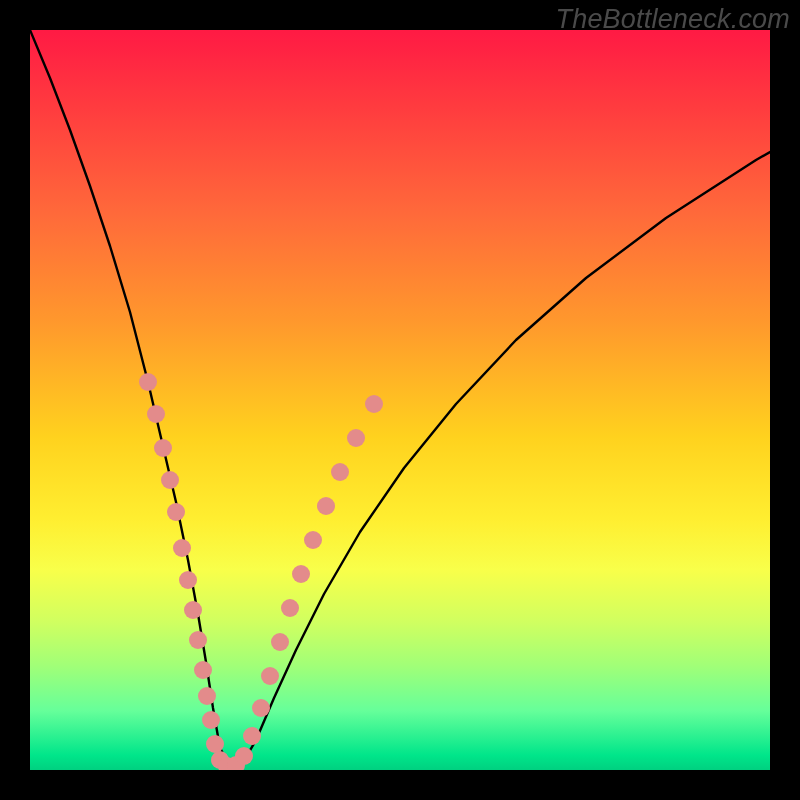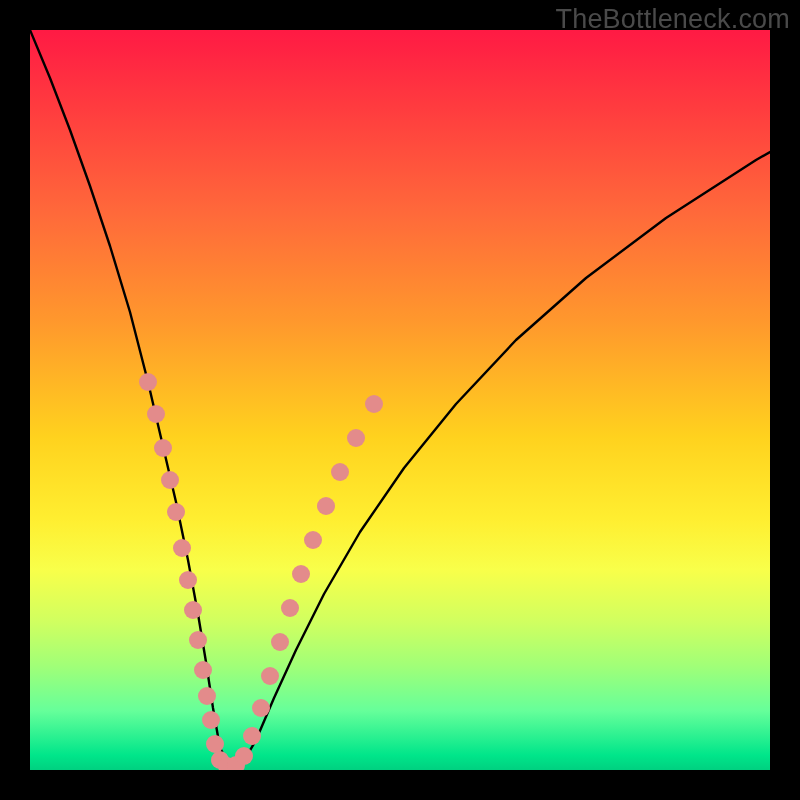--- a/index.html
+++ b/index.html
@@ -11,20 +11,21 @@
     background: #000;
     font-family: Arial, Helvetica, sans-serif;
   }
   .frame {
     position: absolute;
     left: 0;
     top: 0;
     width: 800px;
     height: 584px;
     background: #000;
+    font-style: italic;
   }
   .plot {
     position: absolute;
     left: 30px;
     top: 30px;
     width: 740px;
     height: 740px;
     background: linear-gradient(to bottom,
       #ff1a44 0%,
       #ff3a3f 10%,

